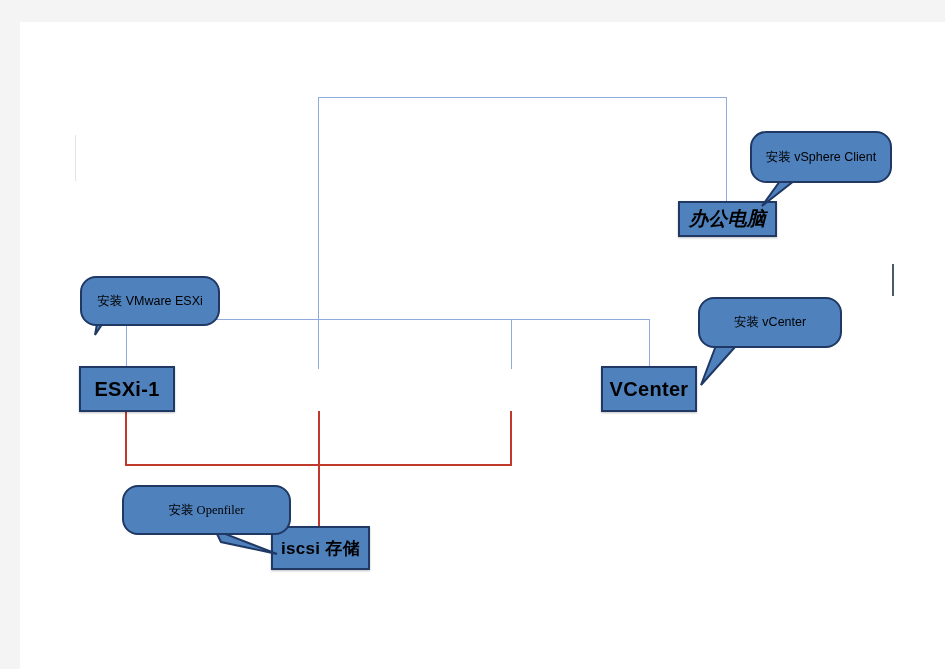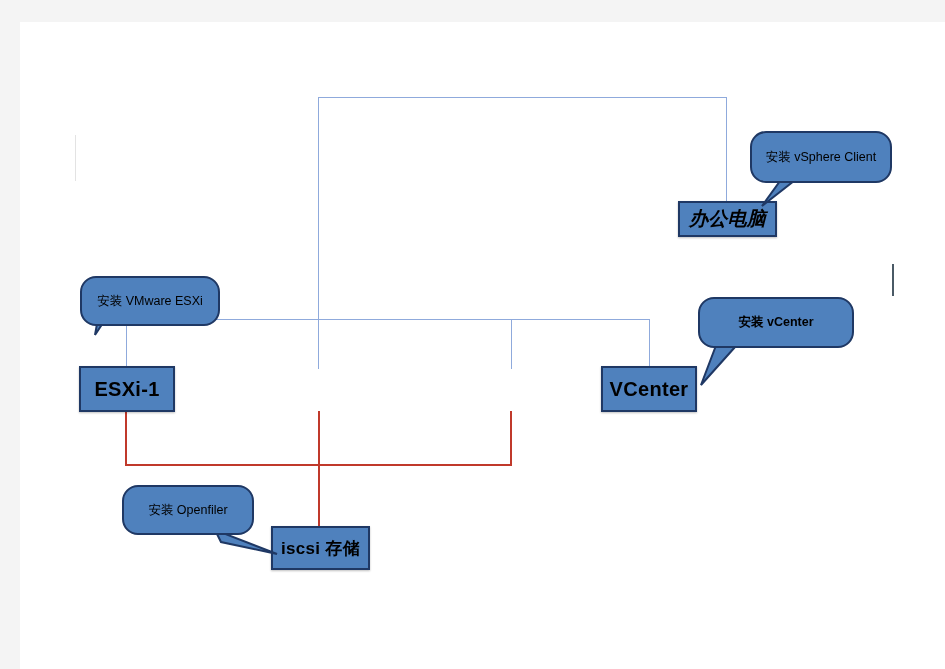--- a/index.html
+++ b/index.html
@@ -136,25 +136,25 @@
     <svg class="tail" style="left:80px; top:285px;" width="90" height="55" viewBox="0 0 90 55">
       <polygon points="24,0 48,0 15,50" fill="#4f81bd" stroke="#1f3864" stroke-width="2"></polygon>
     </svg>
     <div class="callout" style="left:80px; top:248px; width:140px; height:50px;margin-top:28px;">
       <span>安装 VMware  ESXi</span>
     </div>
 
     <svg class="tail" style="left:688px; top:335px;" width="80" height="55" viewBox="0 0 80 55">
       <polygon points="32,0 56,2 13,50" fill="#4f81bd" stroke="#1f3864" stroke-width="2"></polygon>
     </svg>
-    <div class="callout" style="left:698px; top:297px; width:156px; height:51px;font-weight:bold;">
+    <div class="callout" style="left:698px; top:297px; width:144px; height:51px;">
       <span>安装 vCenter</span>
     </div>
 
     <svg class="tail" style="left:215px; top:530px;" width="80" height="32" viewBox="0 0 80 32">
       <polygon points="0,0 6,12 62,24" fill="#4f81bd" stroke="#1f3864" stroke-width="2"></polygon>
     </svg>
-    <div class="callout" style="left:122px; top:485px; width:132px; height:50px;">
+    <div class="callout" style="left:122px; top:485px; width:169px; height:50px;font-family:Liberation Serif, serif;">
       <span>安装 Openfiler</span>
     </div>
 
   </div>
 </div>
 
 </body></html>

